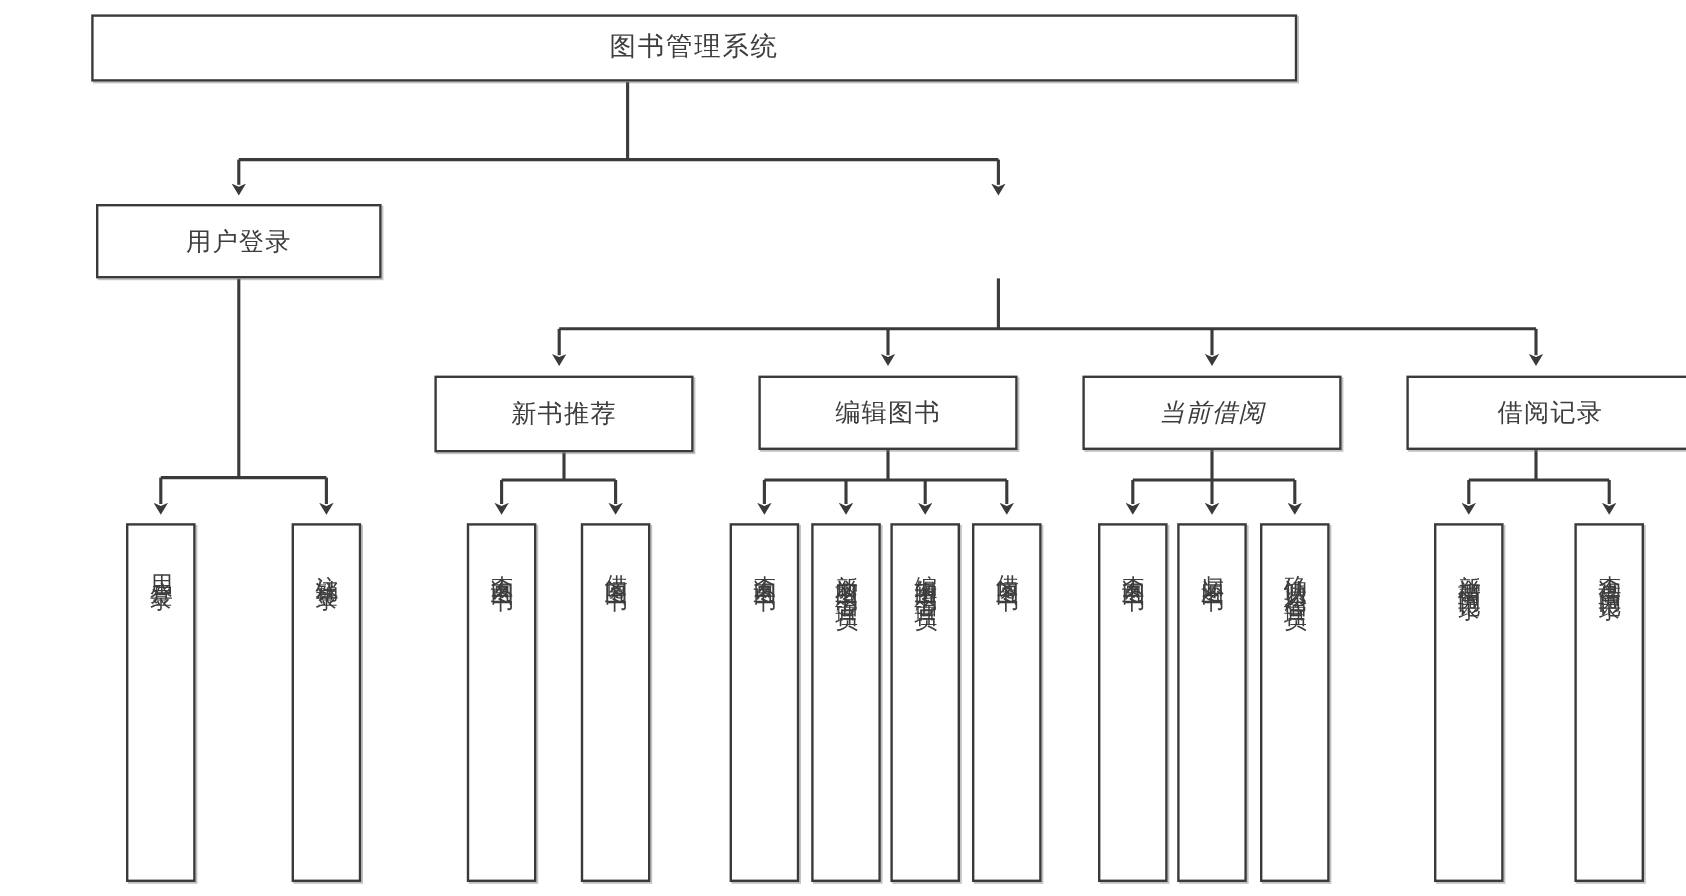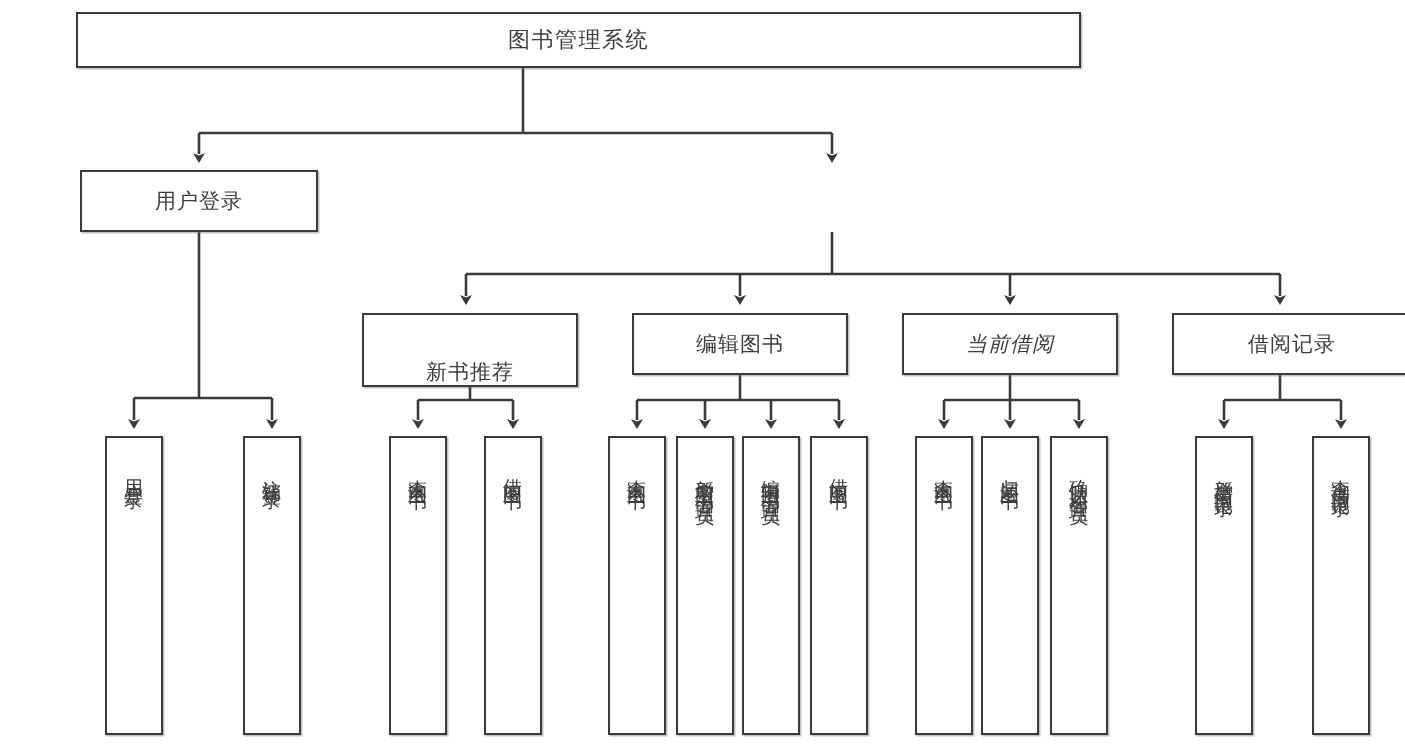--- a/index.html
+++ b/index.html
@@ -133,21 +133,21 @@
   </svg>
 
   <div class="node horiz root" style="left:37px; top:12px; width:1005px; height:56px;margin-left:39px;">
     <span class="node-label">图书管理系统</span>
   </div>
 
   <div class="node horiz" style="left:80px; top:170px; width:238px; height:62px;">
     <span class="node-label">用户登录</span>
   </div>
 
-  <div class="node horiz" style="left:362px; top:313px; width:216px; height:74px;align-items:flex-end;">
+  <div class="node horiz" style="left:362px; top:313px; width:216px; height:64px;">
     <span class="node-label">新书推荐</span>
   </div>
   <div class="node horiz" style="left:632px; top:313px; width:216px; height:62px;">
     <span class="node-label">编辑图书</span>
   </div>
   <div class="node horiz" style="left:902px; top:313px; width:216px; height:62px;font-style:italic;">
     <span class="node-label">当前借阅</span>
   </div>
   <div class="node horiz" style="left:1172px; top:313px; width:240px; height:62px;">
     <span class="node-label">借阅记录</span>

